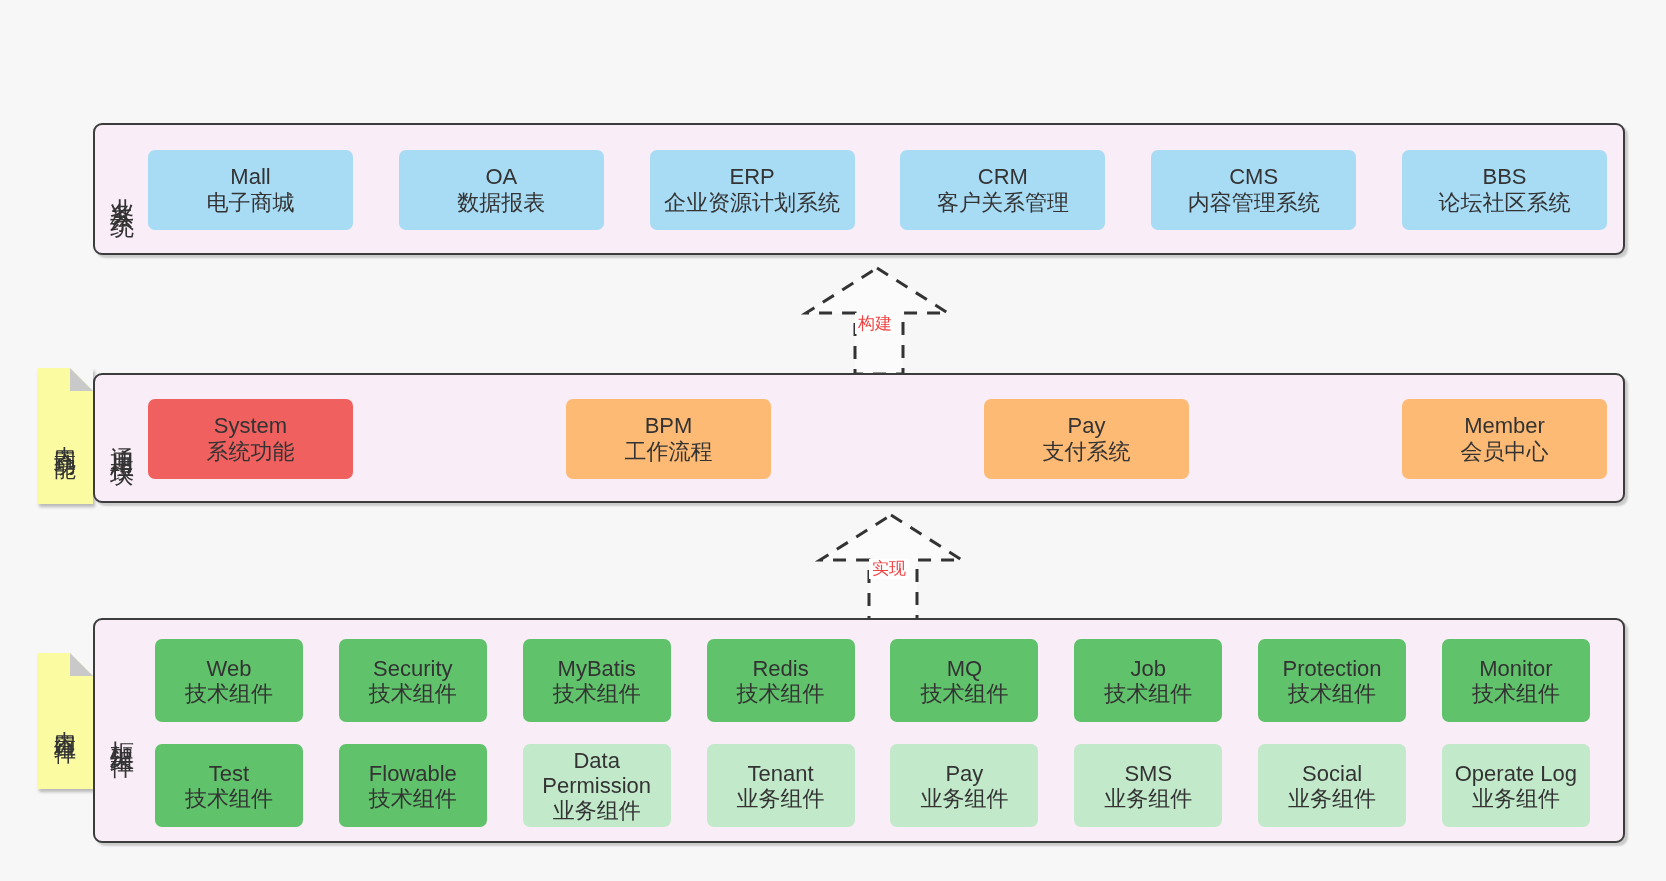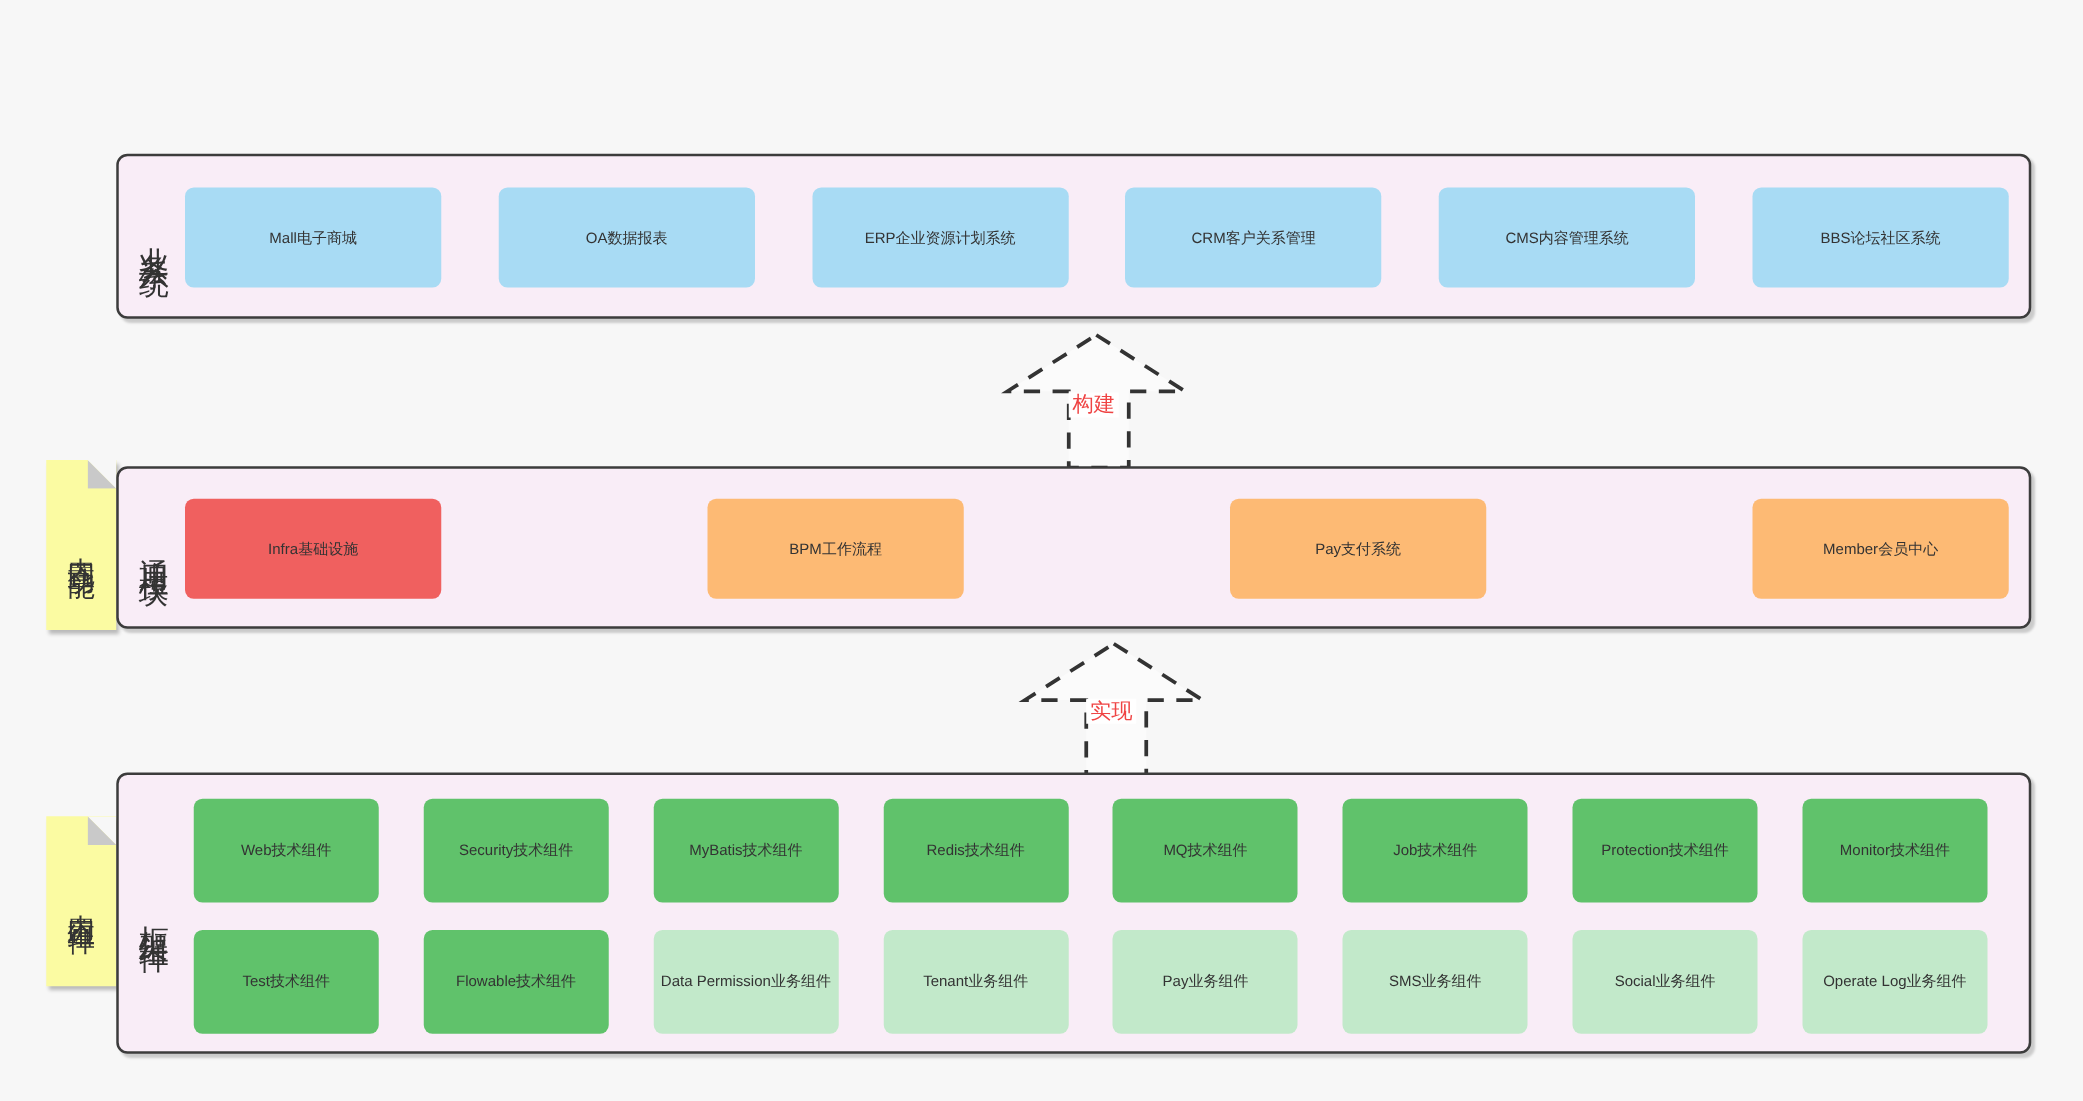--- a/index.html
+++ b/index.html
@@ -51,25 +51,25 @@
     top:25px;
     display:flex;
     justify-content:space-between;
   }
   .panel-mid .boxes{top:24px;}
   .box{
     width:205px;
     height:80px;
     border-radius:7px;
     display:flex;
-    flex-direction:row;
+    flex-direction:column;
     align-items:center;
     justify-content:center;
     text-align:center;
-    font-size:12px;
+    font-size:22px;
     line-height:26px;
     color:#333;
   }
   .row{
     position:absolute;
     left:60px;
     right:33px;
     display:flex;
     justify-content:space-between;
   }
@@ -195,22 +195,22 @@
     <span class="fold">
       <span class="fold-cover"></span>
         <span class="fold-ear"></span>
     </span>
   </div>
 
   <section class="panel panel-mid">
     <div class="side-label">通用模块</div>
     <div class="boxes">
       <div class="box red">
-        <div>Infra</div>
-        <div>基础设施</div>
+        <div>System</div>
+        <div>系统功能</div>
       </div>
       <div class="box pink">
         <div>BPM</div>
         <div>工作流程</div>
       </div>
       <div class="box pink">
         <div>Pay</div>
         <div>支付系统</div>
       </div>
       <div class="box pink">

